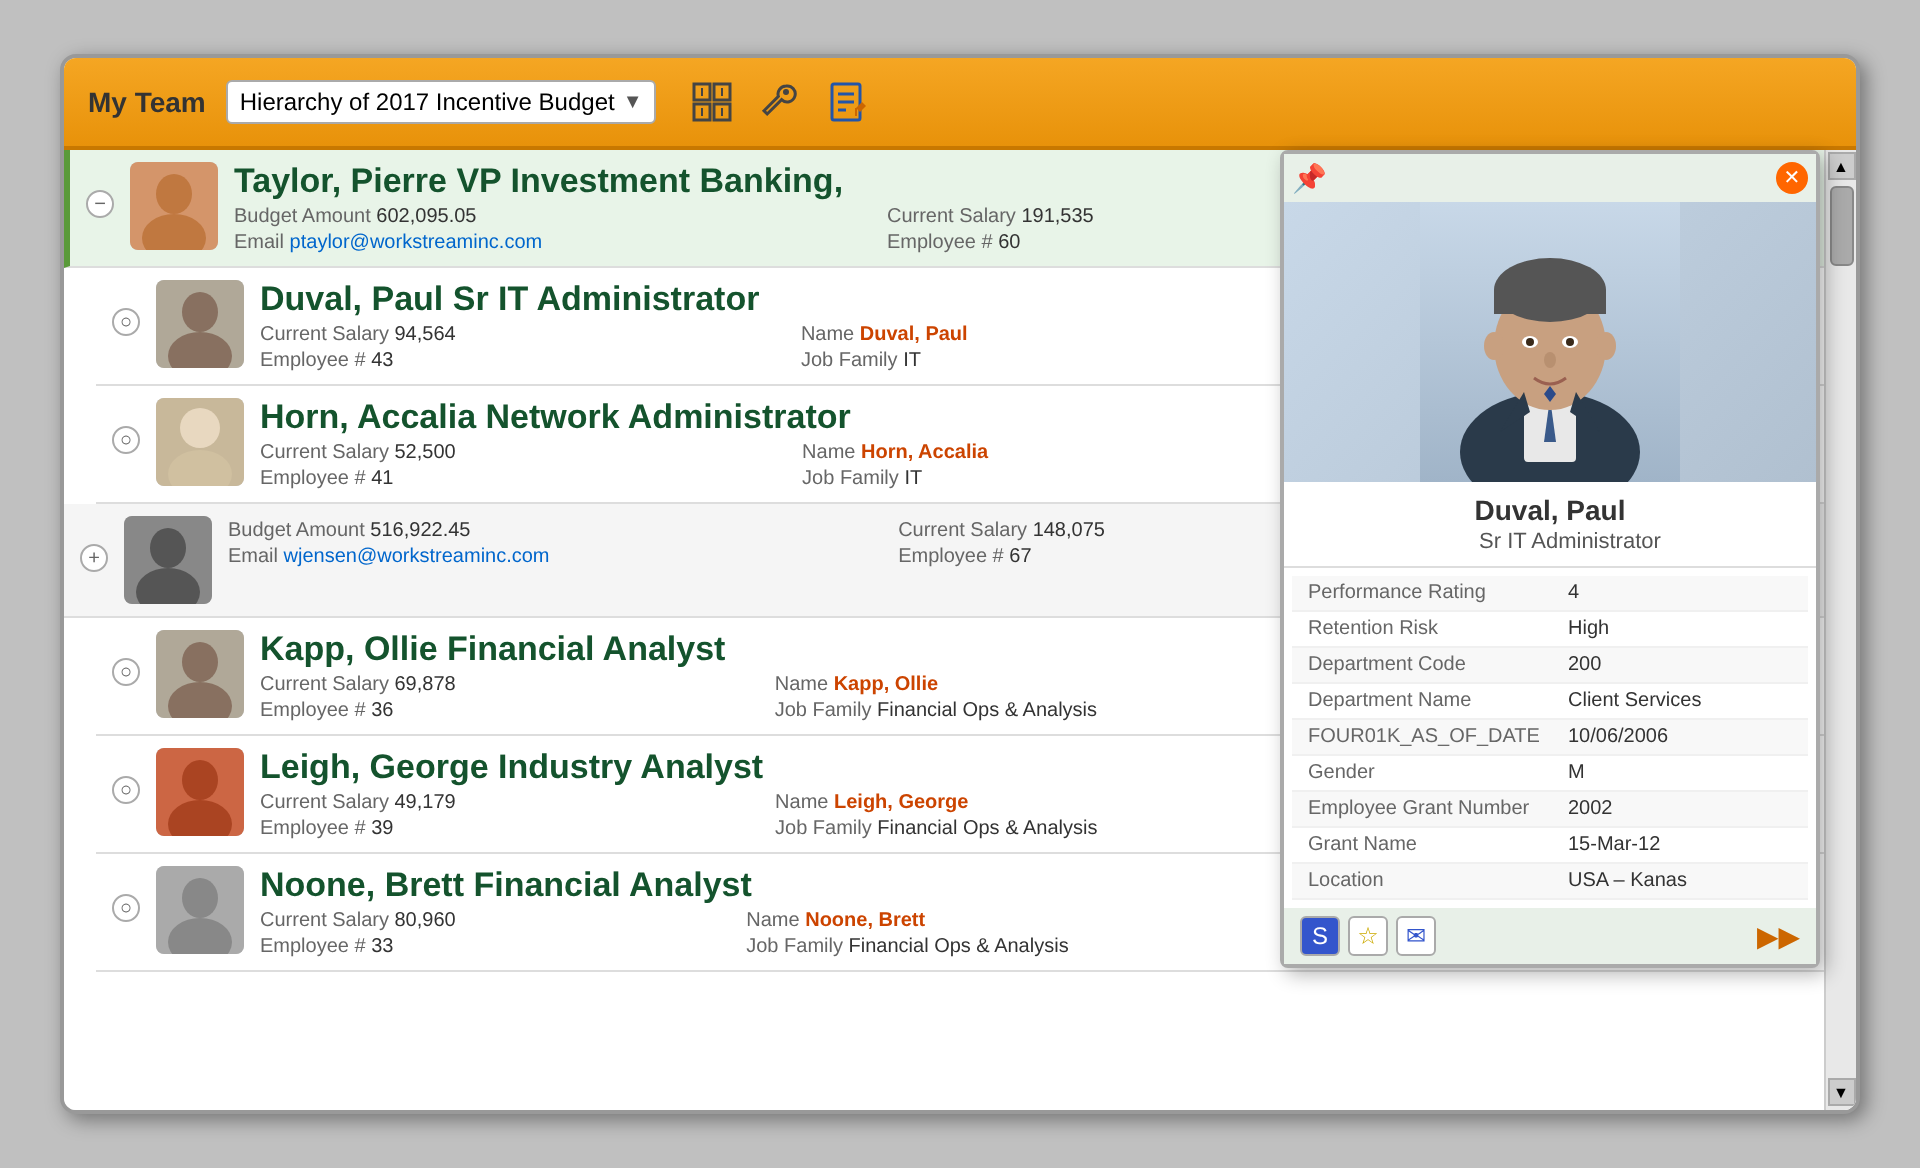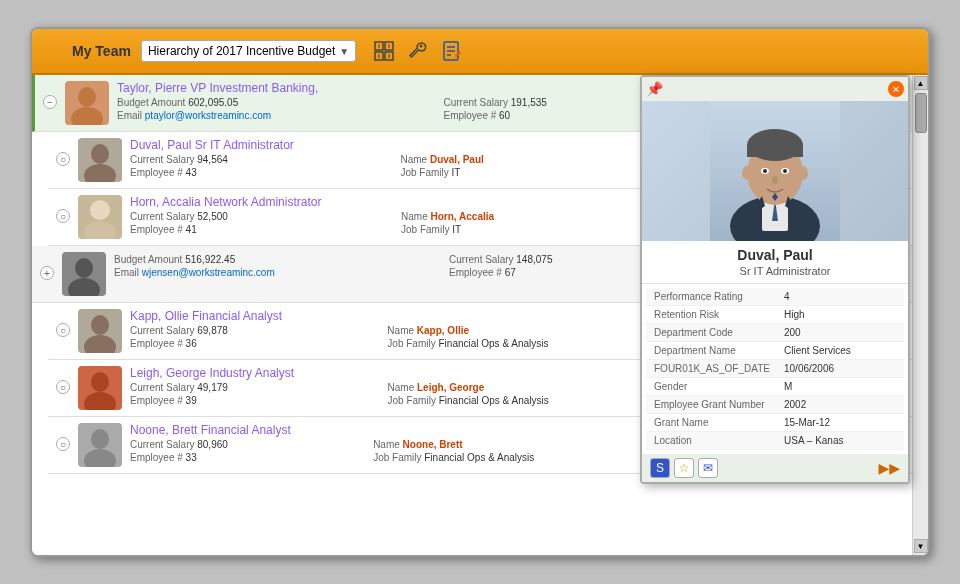--- a/index.html
+++ b/index.html
@@ -26,21 +26,20 @@
       display: flex;
       align-items: center;
       gap: 10px;
       border-bottom: 2px solid #c87800;
     }
     .header-title {
       font-weight: bold;
       font-size: 14px;
       color: #333;
       white-space: nowrap;
-      margin-left: 28px;
     }
     .header-dropdown {
       background: white;
       border: 1px solid #aaa;
       padding: 3px 6px;
       font-size: 12px;
       border-radius: 3px;
       display: flex;
       align-items: center;
       gap: 4px;
@@ -110,23 +109,23 @@
       cursor: pointer;
       background: white;
       color: #666;
       flex-shrink: 0;
       margin-top: 14px;
     }
     .employee-info {
       flex: 1;
     }
     .emp-name {
-      font-weight: normal;
-      font-size: 12px;
-      color: #8b5cf6;
+      font-weight: bold;
+      font-size: 17px;
+      color: #14532d;
     }
     .emp-details {
       display: grid;
       grid-template-columns: repeat(3, auto);
       gap: 2px 20px;
       margin-top: 2px;
       font-size: 10px;
       color: #444;
     }
     .emp-details .label {

